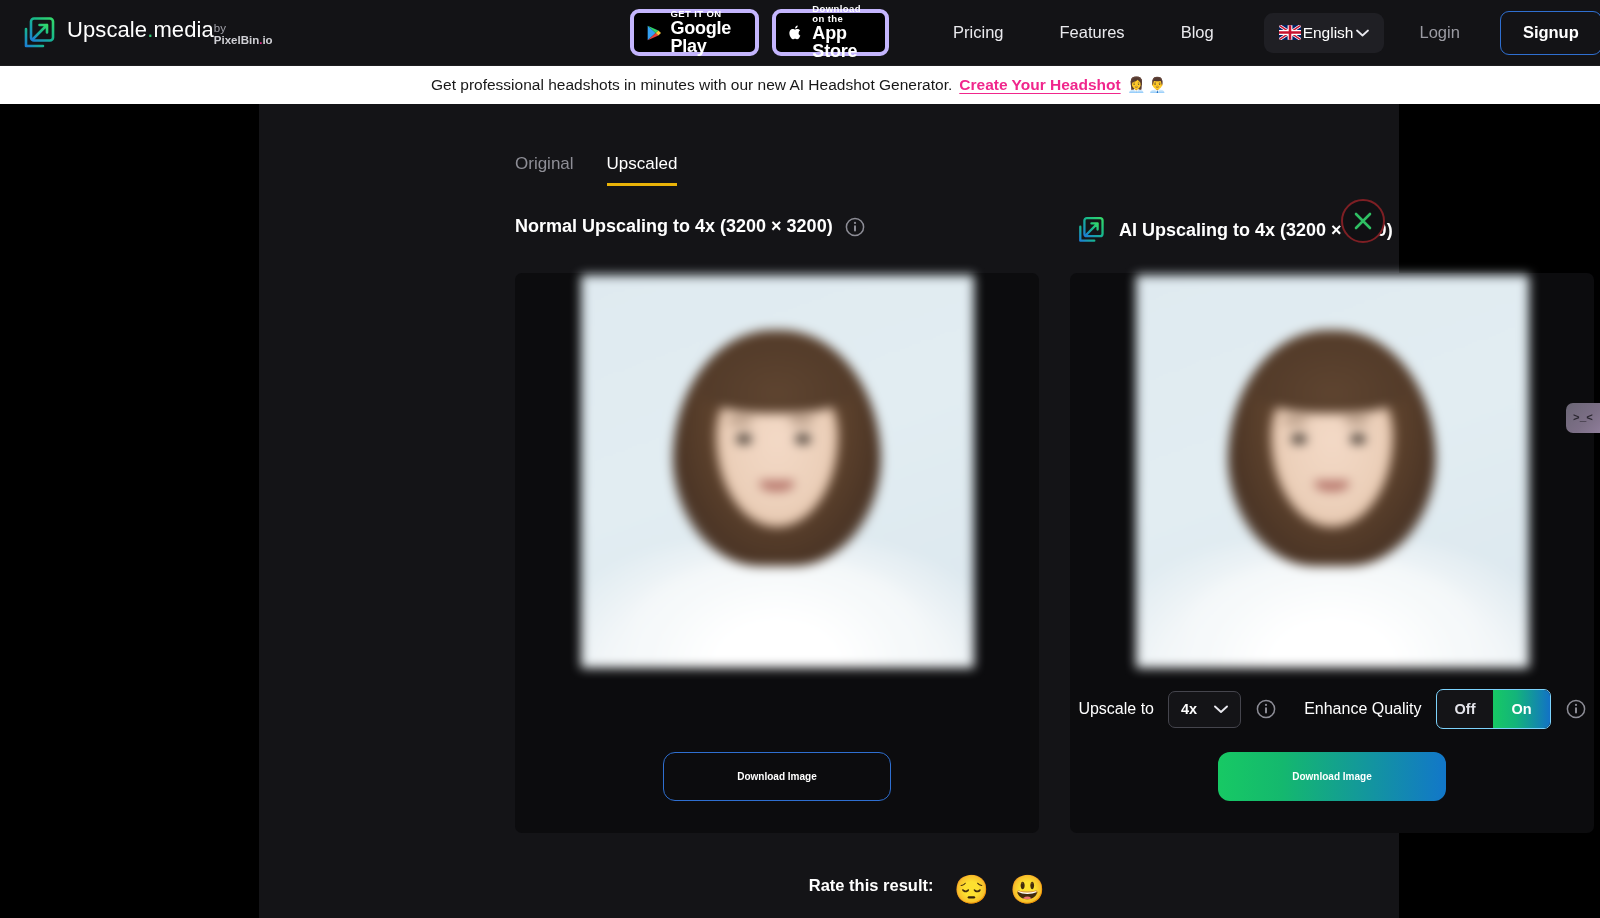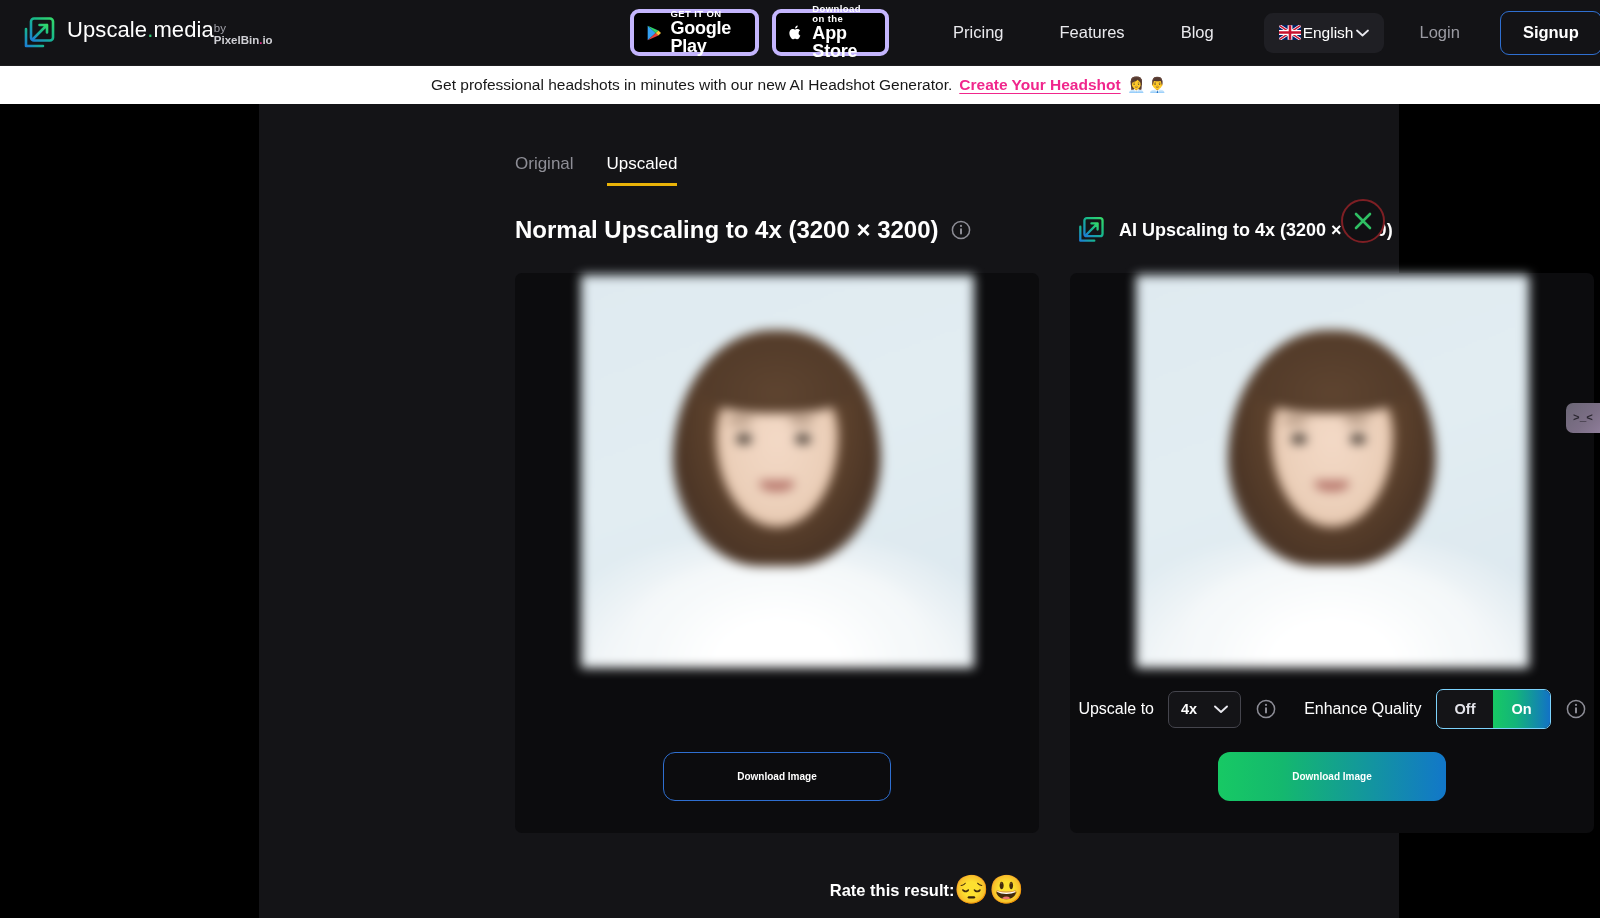--- a/index.html
+++ b/index.html
@@ -88,21 +88,21 @@
     cursor: pointer; z-index: 9;
   }
 
   .tabs { position: absolute; left: 256px; top: 50px; display: flex; gap: 33px; }
   .tab { font-size: 17px; color: #8e8e96; cursor: pointer; padding-bottom: 9px; }
   .tab.active { color: #ffffff; border-bottom: 3px solid #eab308; }
 
   .panel-titles { position: absolute; top: 112px; left: 256px; width: 1080px; }
   .p-title-left {
     position: absolute; left: 0; top: 0; display: flex; align-items: center; gap: 12px;
-    font-size: 24px; font-weight: 700; color: #ffffff;
+    font-size: 18px; font-weight: 700; color: #ffffff;
   }
   .p-title-right {
     position: absolute; left: 562px; top: 0; display: flex; align-items: center; gap: 14px;
     font-size: 18px; font-weight: 700; color: #ffffff;
   }
   .mini-logo { width: 28px; height: 28px; flex: none; }
   .info-icon { width: 20px; height: 20px; flex: none; cursor: pointer; }
 
   .cards { position: absolute; left: 256px; top: 169px; display: flex; gap: 31px; }
   .card {
@@ -203,21 +203,21 @@
     height: 100%; padding: 0 18px; font-size: 14.5px; font-weight: 700;
   }
   .tg.off { color: #e4e4ea; }
   .tg.on {
     color: #ffffff;
     background: linear-gradient(90deg,#17c964 0%, #13b47a 40%, #1272c6 100%);
   }
 
   .rate-row {
     position: absolute; left: 0; bottom: 14px; width: 1336px;
-    display: flex; align-items: center; justify-content: center; 
+    display: flex; align-items: flex-start; justify-content: center; gap: 21px;
   }
   .rate-label { font-size: 16.5px; font-weight: 700; color: #ffffff; }
   .rate-emoji { font-size: 28px; cursor: pointer; line-height: 1; }
 
   .side-widget {
     position: absolute; right: 0; top: 299px;
     width: 34px; height: 30px; border-radius: 7px 0 0 7px;
     background: linear-gradient(135deg,#6b6675 0%, #7c6f86 60%, #8e7d99 100%);
     display: flex; align-items: center; justify-content: center;
     font-size: 11px; color: #2a2730; font-weight: 700; cursor: pointer;

